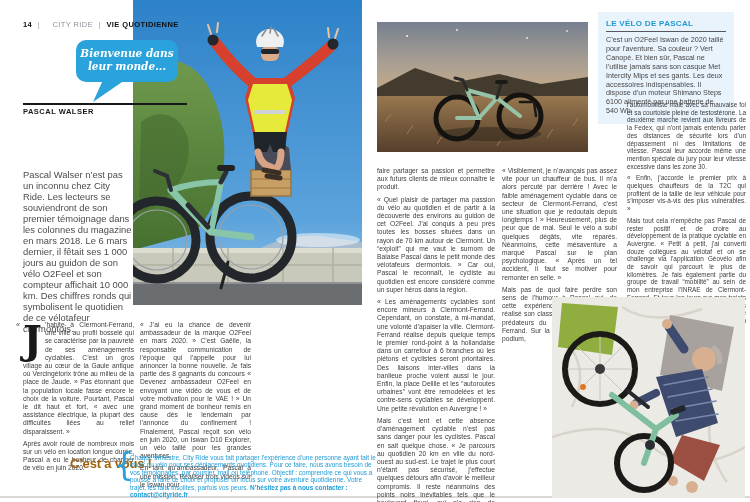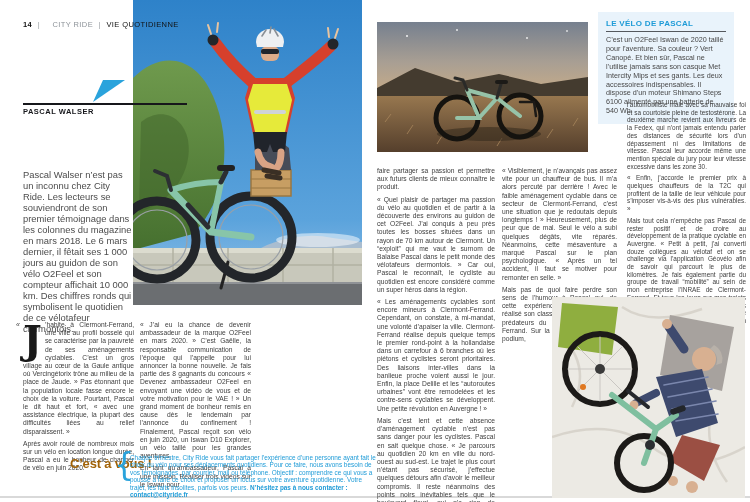--- a/index.html
+++ b/index.html
@@ -5,21 +5,21 @@
   html,body{margin:0;padding:0;background:#fff;}
   .spread{position:relative;width:750px;height:502px;background:#ffffff;overflow:hidden;
           font-family:"Liberation Sans",sans-serif;color:#3d3d3d;}
   .abs{position:absolute;}
 
   
   .pg-header{left:23px;top:20px;font-size:7.5px;letter-spacing:.4px;z-index:6;white-space:nowrap;}
   .hn{font-weight:bold;color:#111;}
   .hsep{color:#9aa0a4;margin:0 3px;}
   .hmag{color:#8d9399;padding-left:7px;}
-  .hsec{font-weight:normal;color:#111;}
+  .hsec{font-weight:bold;color:#111;}
 
   
   .photo{z-index:3;}
 
   
   .bubble{left:76px;top:40px;width:102px;height:42px;background:#2aa3dc;border-radius:10px;z-index:7;
           color:#fff;font-family:"DejaVu Serif",serif;font-style:italic;font-weight:bold;
           font-size:10.5px;line-height:13px;text-align:center;padding-top:7px;box-sizing:border-box;
           white-space:pre-line;}
   .bubble-tail{left:93px;top:80px;z-index:7;}
@@ -194,20 +194,22 @@
   </svg>
 
   <div class="abs pg-header">
     <span class="hn">14</span>
     <span class="hsep">|</span>
     <span class="hmag">CITY RIDE</span>
     <span class="hsep">|</span>
     <span class="hsec">VIE QUOTIDIENNE</span>
   </div>
 
+  <div class="abs bubble">Bienvenue dans
+leur monde...</div>
   <svg class="abs bubble-tail" width="32" height="22">
     <polygon points="10,0 32,0 0,22" fill="#2aa3dc"></polygon>
   </svg>
 
   <div class="abs kicker-rule"></div>
   <div class="abs kicker">PASCAL WALSER</div>
 
   <div class="abs intro">Pascal Walser n’est pas un inconnu chez City Ride. Les lecteurs se souviendront de son premier témoignage dans les colonnes du magazine en mars 2018. Le 6 mars dernier, il fêtait ses 1 000 jours au guidon de son vélo O2Feel et son compteur affichait 10 000 km. Des chiffres ronds qui symbolisent le quotidien de ce vélotafeur clermontois.</div>
 
   <span class="abs openquote">«</span>

